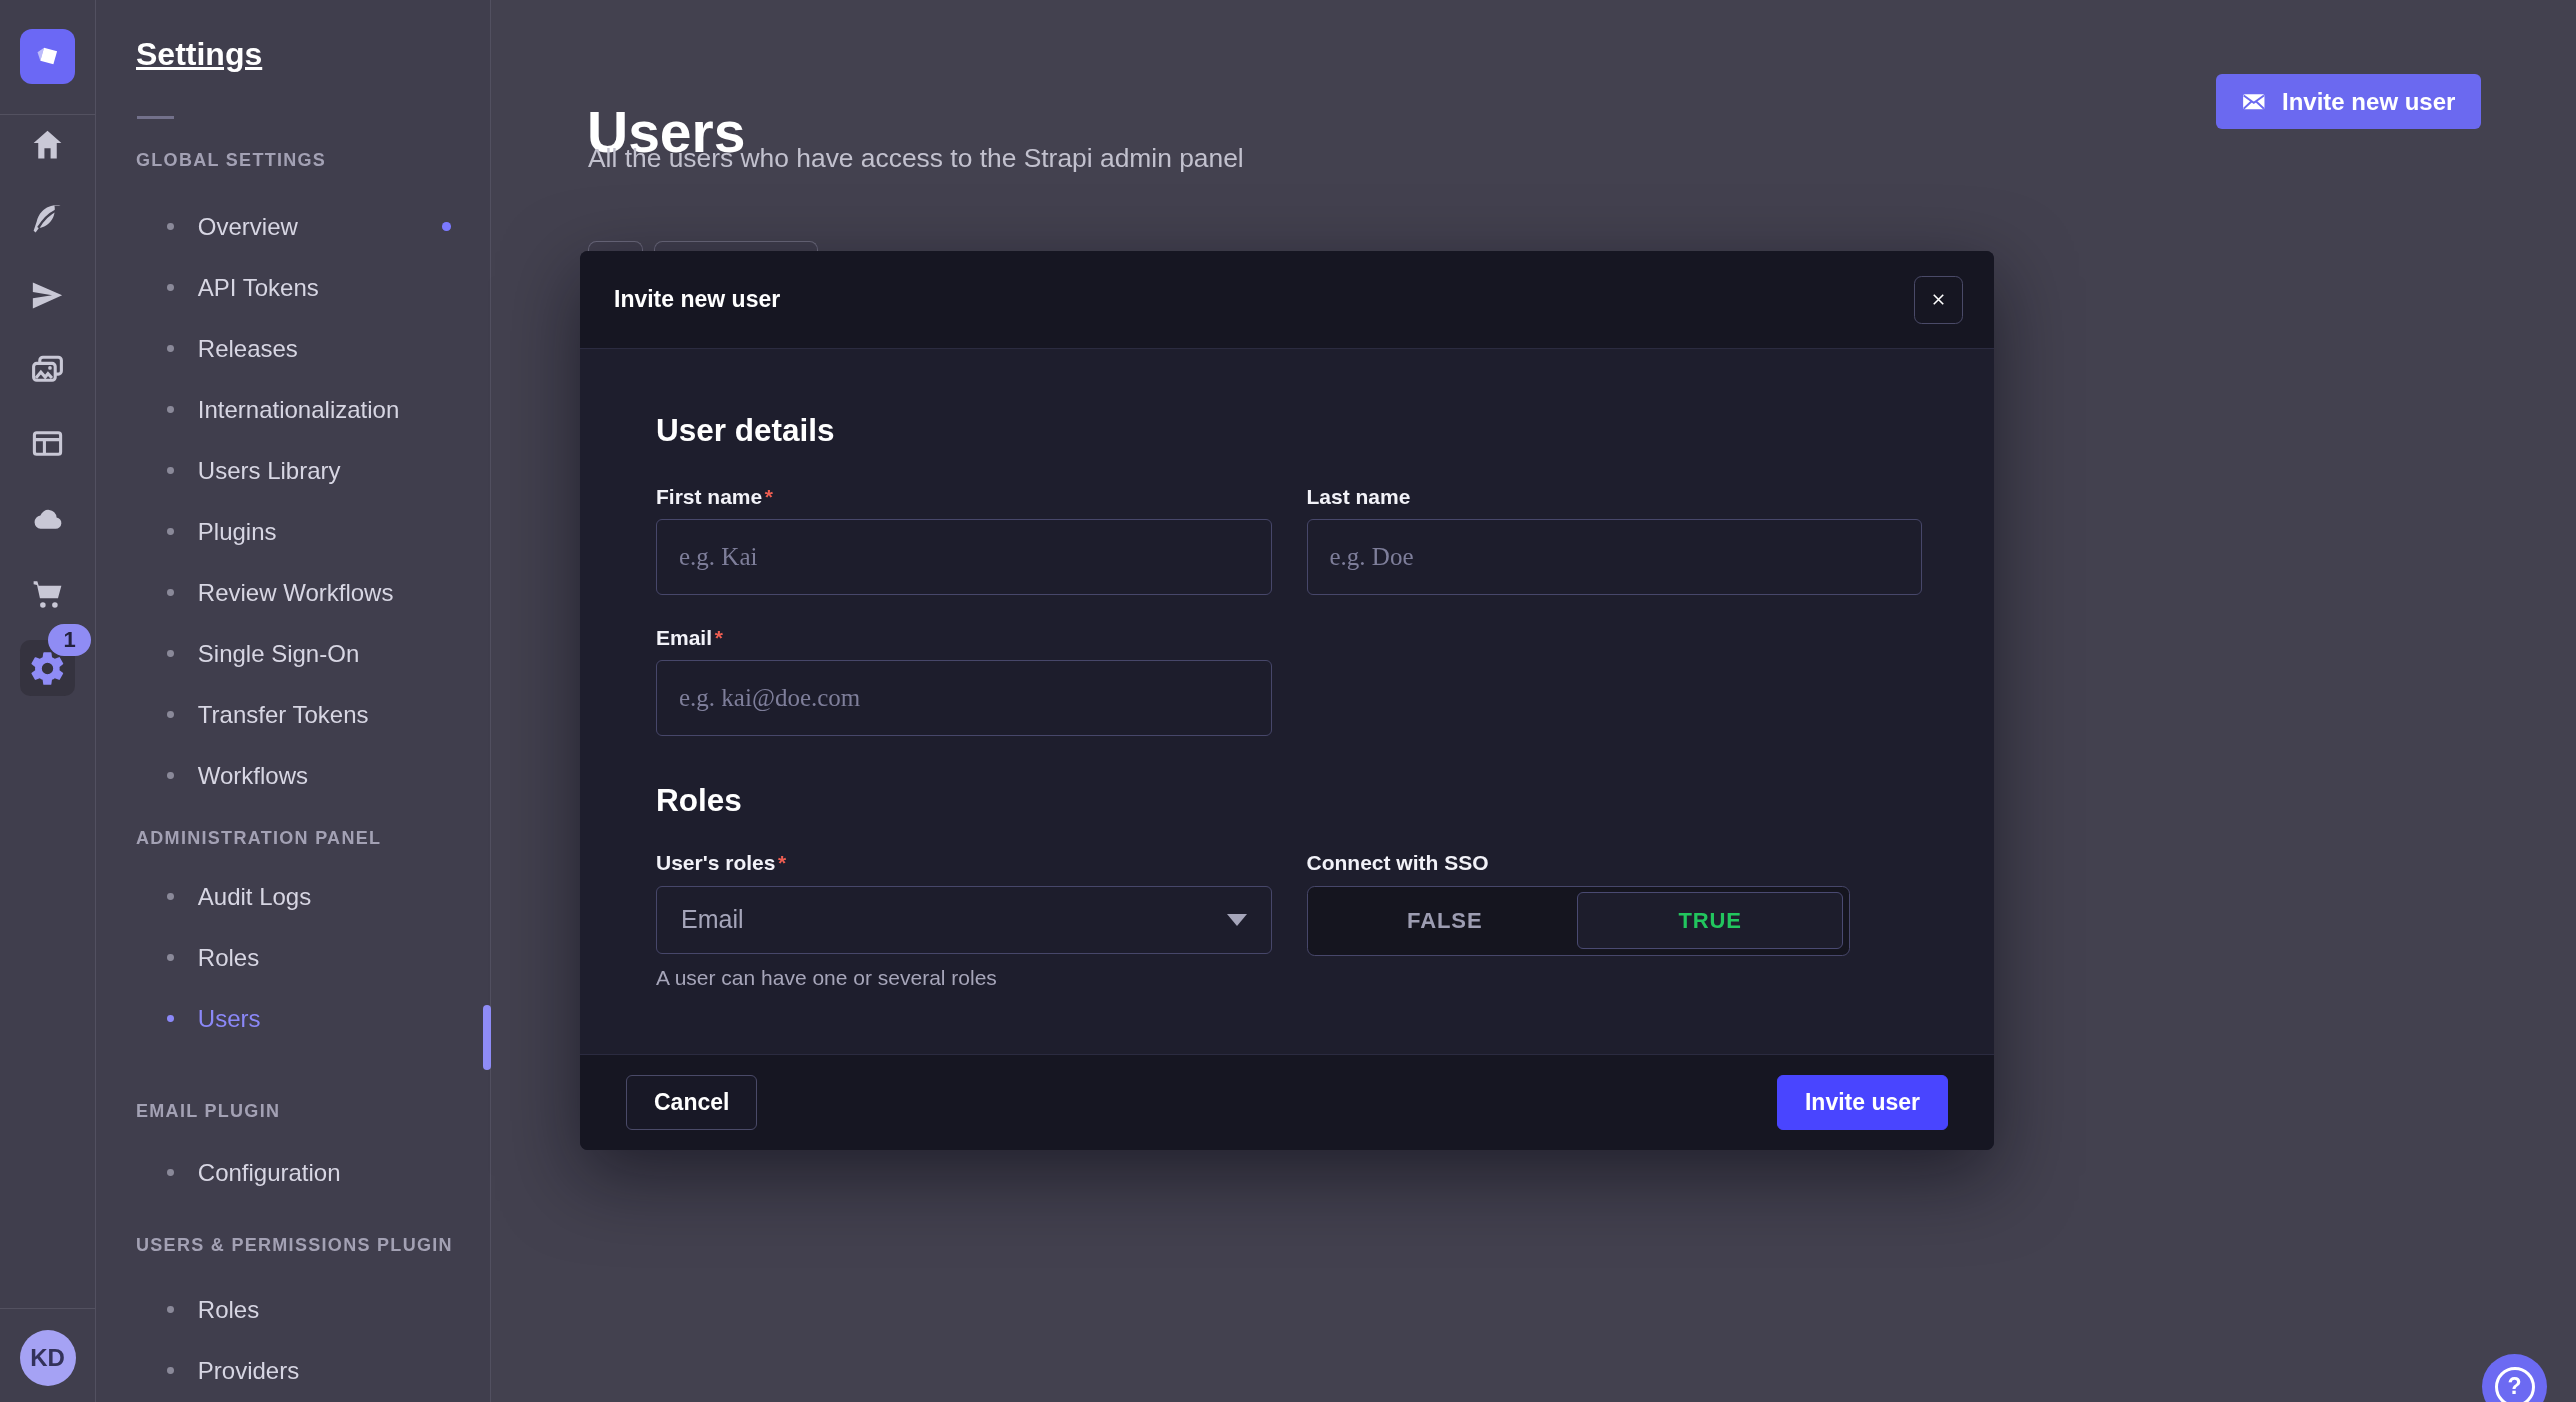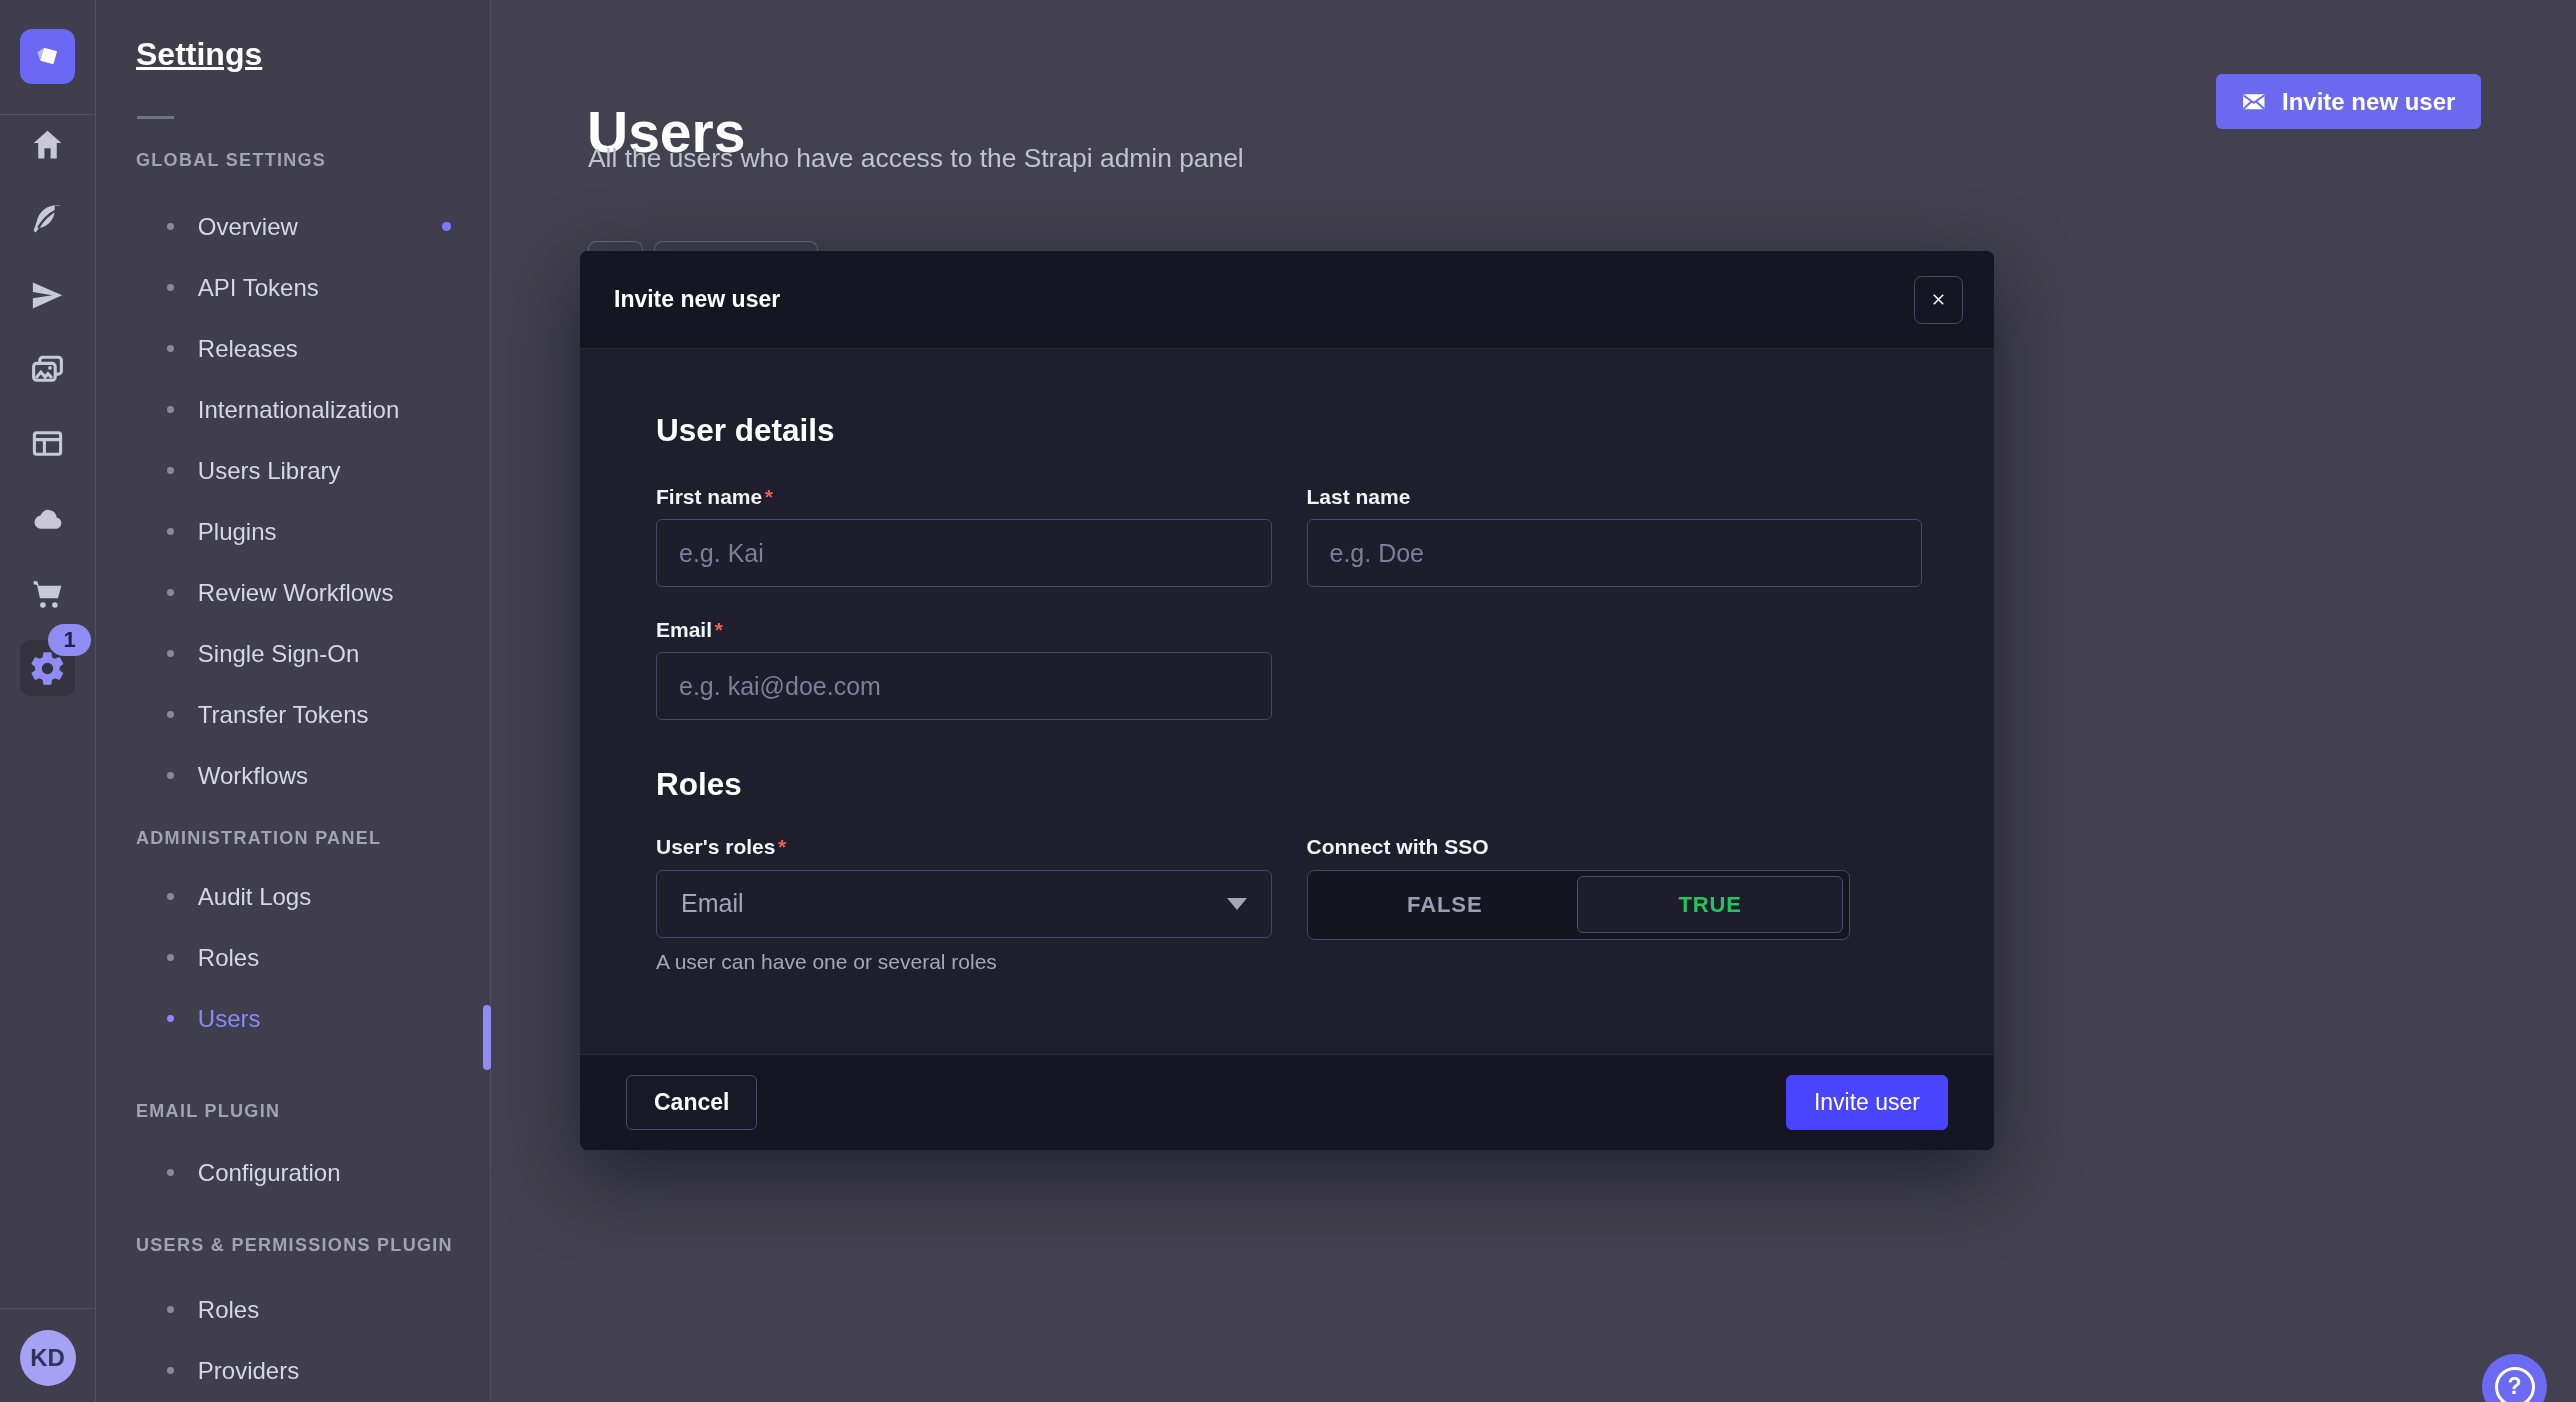--- a/index.html
+++ b/index.html
@@ -62,39 +62,39 @@
   .modal-header{height:98px;background:#161622;border-bottom:0.9px solid #2B2B40;display:flex;align-items:center;
                 justify-content:space-between;padding:0 31px 0 34px;box-sizing:border-box;}
   .modal-title{font-size:23px;font-weight:bold;color:#FFFFFF;}
   .close-btn{width:49px;height:48px;border-radius:7.7px;border:0.9px solid #4A4A68;background:transparent;
              display:flex;align-items:center;justify-content:center;cursor:pointer;}
   .modal-body{padding:0 72px 0 76px;}
   .m-h2{font-size:31.5px;font-weight:bold;color:#FFFFFF;margin:0;}
   .grid2{display:grid;grid-template-columns:1fr 1fr;column-gap:35px;}
   .f-label{display:block;font-size:21px;font-weight:bold;color:#F2F2F8;margin-bottom:10.2px;}
   .req{color:#EE5E52;margin-left:2.6px;}
-  .t-input{width:100%;height:68px;box-sizing:border-box;background:#1D1D2C;border:0.9px solid #47476A;border-radius:6px;
-           color:#DADAE6;font-size:25px;padding:16px 22px;font-family:Liberation Sans, sans-serif;outline:none;}
+  .t-input{width:100%;height:76px;box-sizing:border-box;background:#1D1D2C;border:0.9px solid #47476A;border-radius:6px;
+           color:#DADAE6;font-size:25px;padding:16px 22px;font-family:Liberation Serif, serif;outline:none;}
   .t-input::placeholder{color:#7E7E9A;}
   .select-box{height:68px;box-sizing:border-box;background:#1D1D2C;border:0.9px solid #47476A;border-radius:6px;
               display:flex;align-items:center;justify-content:space-between;padding:0 24px;cursor:pointer;}
   .select-value{font-size:25px;color:#A5A5BA;}
   .caret{width:0;height:0;border-left:10.2px solid transparent;border-right:10.2px solid transparent;border-top:12.8px solid #A5A5BA;}
   .hint{font-size:21px;color:#A6A5B9;margin-top:12px;}
   .toggle{width:543px;height:70px;box-sizing:border-box;background:#15151F;border:0.9px solid #47476A;border-radius:7.7px;
           display:flex;padding:5.1px;}
   .tg-seg{flex:1;display:flex;align-items:center;justify-content:center;font-size:22px;font-weight:bold;
           letter-spacing:0.9px;color:#9D9DB2;border-radius:6px;cursor:pointer;}
   .tg-seg.selected{border:0.9px solid #4A4A72;background:#1D1D2C;color:#22c55e;}
   .modal-footer{position:absolute;left:0;right:0;bottom:0;height:96px;background:#161622;border-top:0.9px solid #2B2B40;
                 display:flex;align-items:center;justify-content:space-between;padding:0 46px;box-sizing:border-box;}
   .btn-cancel{height:55px;padding:0 27px;background:#181826;border:0.9px solid #4A4A68;border-radius:6px;
               color:#FFFFFF;font-size:23px;font-weight:bold;cursor:pointer;font-family:"Liberation Sans",sans-serif;}
   .btn-submit{height:55px;padding:0 27px;background:#4945FF;border:0.9px solid #4945FF;border-radius:6px;
-              color:#FFFFFF;font-size:23px;font-weight:normal;cursor:pointer;font-family:"Liberation Sans",sans-serif;}
+              color:#FFFFFF;font-size:23px;font-weight:bold;cursor:pointer;font-family:"Liberation Sans",sans-serif;}
 
   
   .help-btn{position:absolute;left:2482px;top:1354px;width:65px;height:65px;border-radius:50%;background:#6C6AF2;
             display:flex;align-items:center;justify-content:center;cursor:pointer;}
   .help-ring{width:34px;height:34px;border:3.4px solid #fff;border-radius:50%;display:flex;align-items:center;
              justify-content:center;font-size:23px;font-weight:bold;color:#fff;}
 </style>
 </head>
 <body>
 

